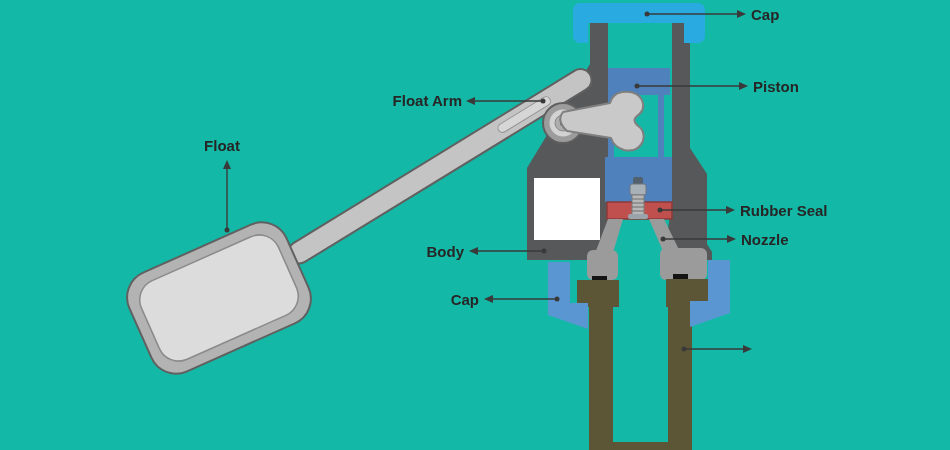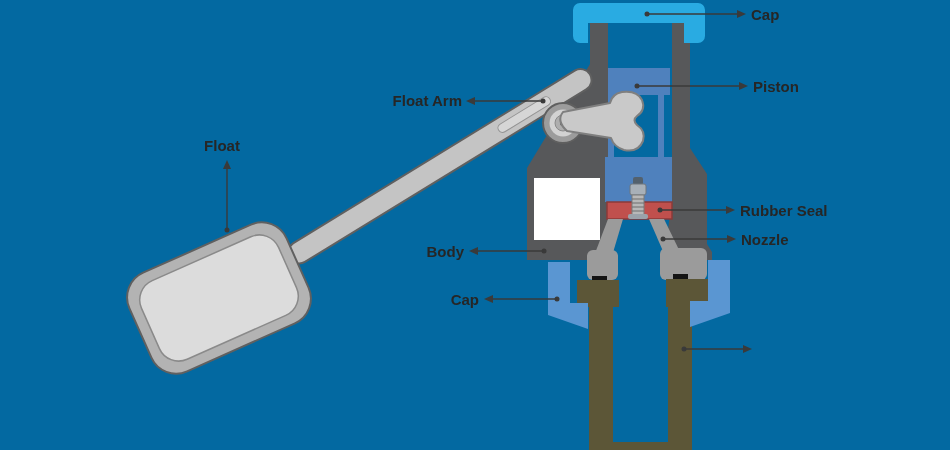--- a/index.html
+++ b/index.html
@@ -1,16 +1,16 @@
 <!DOCTYPE html>
 <html><head>
 <meta charset="utf-8">
 <style>
   html,body{margin:0;padding:0;background:#ffffff;}
-  .stage{width:950px;height:450px;background:#0369a1;position:relative;overflow:hidden;}
+  .stage{width:950px;height:450px;background:#14b8a6;position:relative;overflow:hidden;}
   svg{display:block;}
   .lbl{font-family:"Liberation Sans",sans-serif;font-size:15px;font-weight:600;fill:#262626;}
   .leader{stroke:#3a3a3a;stroke-width:1.4;fill:none;}
   .ahead{fill:#3a3a3a;}
   .adot{fill:#3a3a3a;}
   .outline2{stroke:#606060;stroke-width:2;}
 </style>
 </head>
 <body>
 

